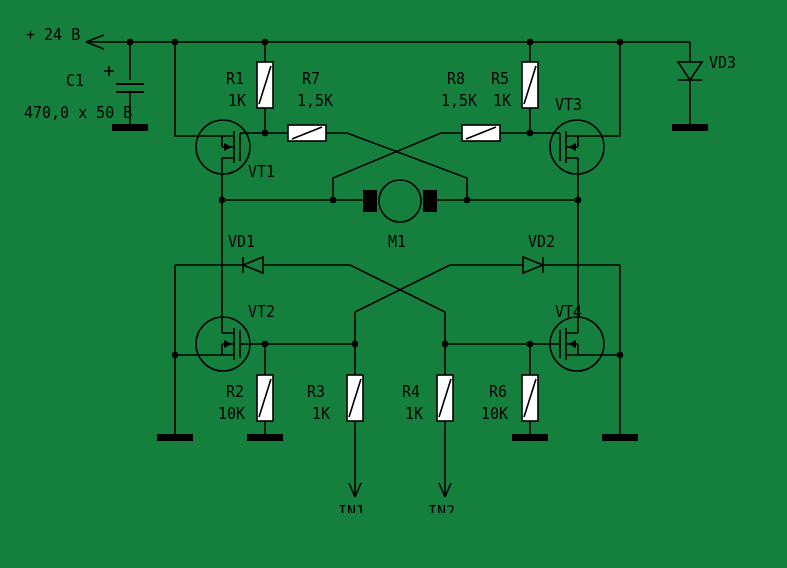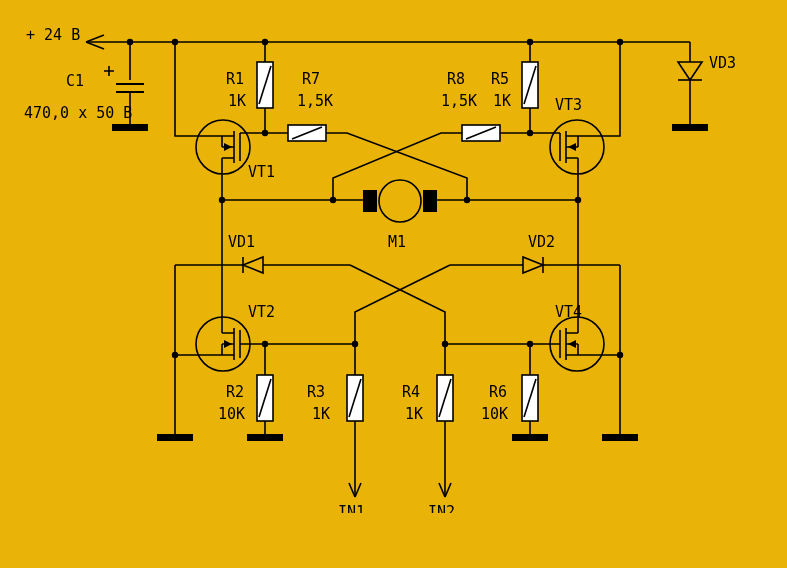--- a/index.html
+++ b/index.html
@@ -1,16 +1,16 @@
 <!DOCTYPE html>
 <html><head>
 <meta charset="utf-8">
 <style>
   html, body { margin: 0; padding: 0; background: #ffffff; }
-  .stage { position: relative; width: 787px; height: 568px; background: #eab308; overflow: hidden; }
+  .stage { position: relative; width: 787px; height: 568px; background: #15803d; overflow: hidden; }
   svg { display: block; }
   .wire { stroke: #000000; stroke-width: 1.6; fill: none; stroke-linecap: butt; }
   .plate { stroke: #000000; stroke-width: 2.2; fill: none; }
   .sym { stroke: #000000; stroke-width: 1.6; fill: none; }
   .bodyw { stroke: #000000; stroke-width: 1.6; fill: #ffffff; }
   .fillblk { fill: #000000; stroke: none; }
   .lbl { font-family: "DejaVu Sans Mono", "Liberation Mono", monospace; font-size: 15px; fill: #000000; }
 </style>
 </head>
 <body>

